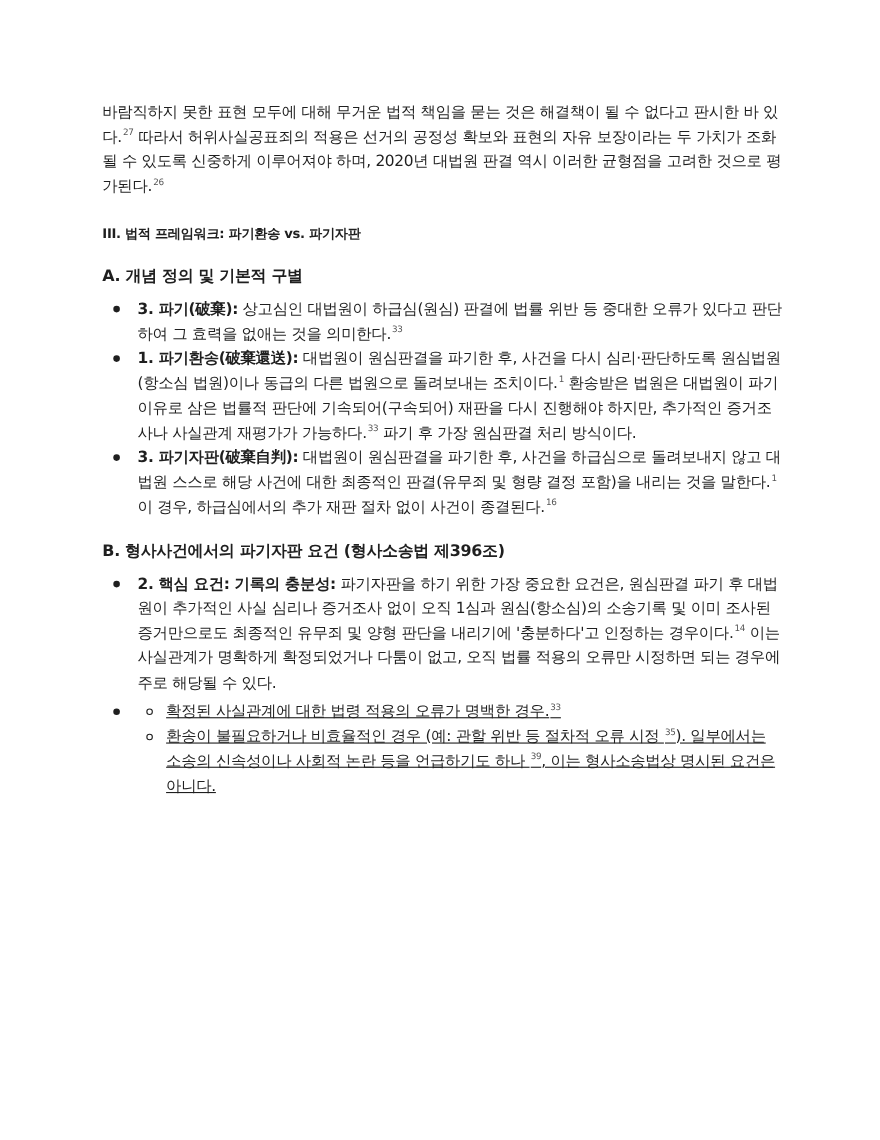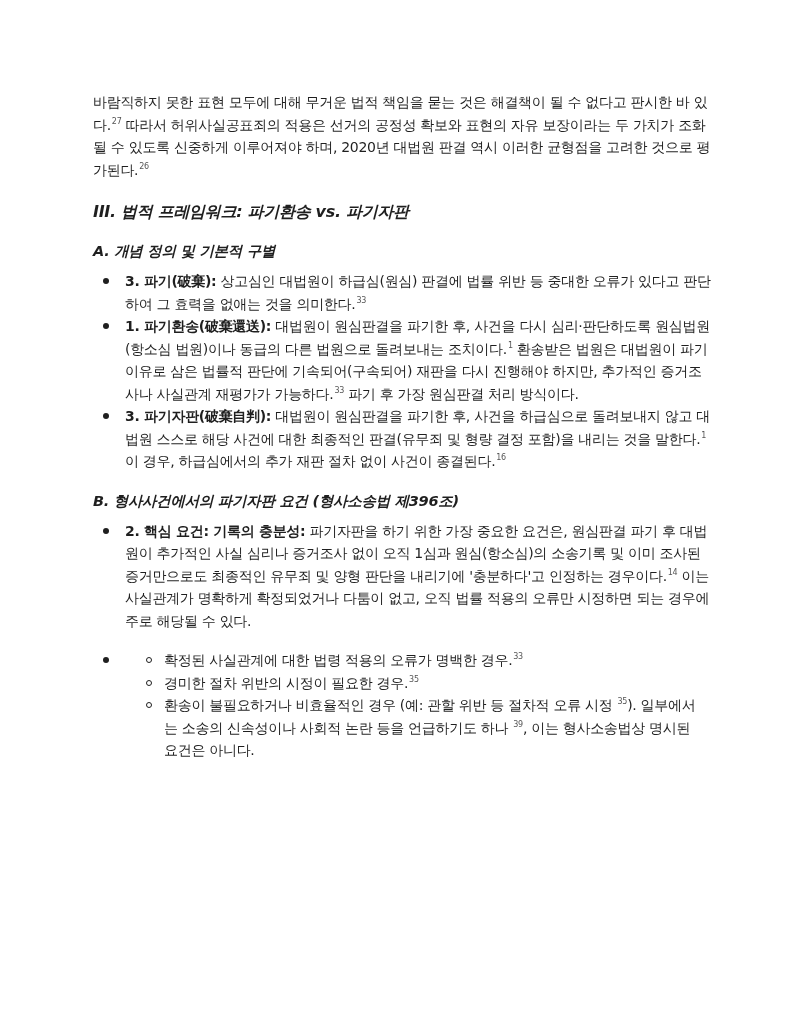--- a/index.html
+++ b/index.html
@@ -1,27 +1,27 @@
 <!DOCTYPE html>
 <html><head>
 <meta charset="utf-8">
 <style>
   html, body { margin: 0; padding: 0; background: #ffffff; }
   body { width: 800px; height: 1036px; position: relative; overflow: hidden;
          font-family: "DejaVu Sans", "Liberation Sans", sans-serif; color: #1f1f1f; }
   .page { position: absolute; left: 93px; top: 91px; width: 620px; }
   p.para { margin: 0; font-size: 14px; line-height: 22.5px; letter-spacing: -0.3px; }
   sup { font-size: 8px; line-height: 0; vertical-align: 6px; color: #555; margin-left: 1px; }
-  h3.h-sec { margin: 20px 0 0 0; font-size: 16px; line-height: 22px; font-weight: bold; letter-spacing: -0.3px; font-style: italic; }
-  h4.h-sub { margin: 17px 0 0 0; font-size: 14.5px; line-height: 22px; font-weight: bold; letter-spacing: -0.3px; font-style: italic; }
+  h3.h-sec { margin: 20px 0 0 0; font-size: 12px; line-height: 22px; font-weight: bold; letter-spacing: -0.3px; }
+  h4.h-sub { margin: 17px 0 0 0; font-size: 14.5px; line-height: 22px; font-weight: bold; letter-spacing: -0.3px; }
   ul.lvl1 { list-style: none; margin: 8px 0 0 0; padding: 0; }
   ul.lvl1 > li { position: relative; padding-left: 32px; font-size: 14px; line-height: 22.5px; letter-spacing: -0.3px; margin: 0; }
   ul.lvl1 > li .bullet { position: absolute; left: 10px; top: 8px; width: 6px; height: 6px; border-radius: 50%; background: #1f1f1f; }
   ul.lvl1 > li b { font-weight: bold; }
-  ul.lvl2 { list-style: none; margin: 17px; padding: 0; }
+  ul.lvl2 { list-style: none; margin: 4px; padding: 0; text-decoration: underline; }
   ul.lvl2 > li { position: relative; padding-left: 22px; font-size: 14px; line-height: 22.5px; letter-spacing: -0.3px; }
   ul.lvl2 > li .sub-bullet { position: absolute; left: 4px; top: 8px; width: 4px; height: 4px; border: 1.2px solid #1f1f1f; border-radius: 50%; }
 </style>
 </head>
 <body>
 
 <div class="page">
 
   <p class="para"><span>바람직하지 못한 표현 모두에 대해 무거운 법적 책임을 묻는 것은 해결책이 될 수 없다고 판시한 바 있다.</span><sup>27</sup><span> 따라서 허위사실공표죄의 적용은 선거의 공정성 확보와 표현의 자유 보장이라는 두 가치가 조화될 수 있도록 신중하게 이루어져야 하며, 2020년 대법원 판결 역시 이러한 균형점을 고려한 것으로 평가된다.</span><sup>26</sup></p>
 
@@ -42,19 +42,18 @@
 
   <h4 class="h-sub">B. 형사사건에서의 파기자판 요건 (형사소송법 제396조)</h4>
   <ul class="lvl1">
     <li>
       <span class="bullet"></span><b>2. 핵심 요건: 기록의 충분성:</b><span> 파기자판을 하기 위한 가장 중요한 요건은, 원심판결 파기 후 대법원이 추가적인 사실 심리나 증거조사 없이 오직 1심과 원심(항소심)의 소송기록 및 이미 조사된 증거만으로도 최종적인 유무죄 및 양형 판단을 내리기에 '충분하다'고 인정하는 경우이다.</span><sup>14</sup><span> 이는 사실관계가 명확하게 확정되었거나 다툼이 없고, 오직 법률 적용의 오류만 시정하면 되는 경우에 주로 해당될 수 있다.</span>
     </li>
     <li>
       <span class="bullet"></span>
       <ul class="lvl2">
         <li><span class="sub-bullet"></span><span>확정된 사실관계에 대한 법령 적용의 오류가 명백한 경우.</span><sup>33</sup></li>
-        <li><span class="sub-bullet"></span><span>경미한 절차 위반의 시정이 필요한 경우.</span><sup>35</sup></li>
         <li><span class="sub-bullet"></span><span>환송이 불필요하거나 비효율적인 경우 (예: 관할 위반 등 절차적 오류 시정 </span><sup>35</sup><span>). 일부에서는 소송의 신속성이나 사회적 논란 등을 언급하기도 하나 </span><sup>39</sup><span>, 이는 형사소송법상 명시된 요건은 아니다.</span></li>
       </ul>
     </li>
   </ul>
 
 </div>
 
 </body></html>

